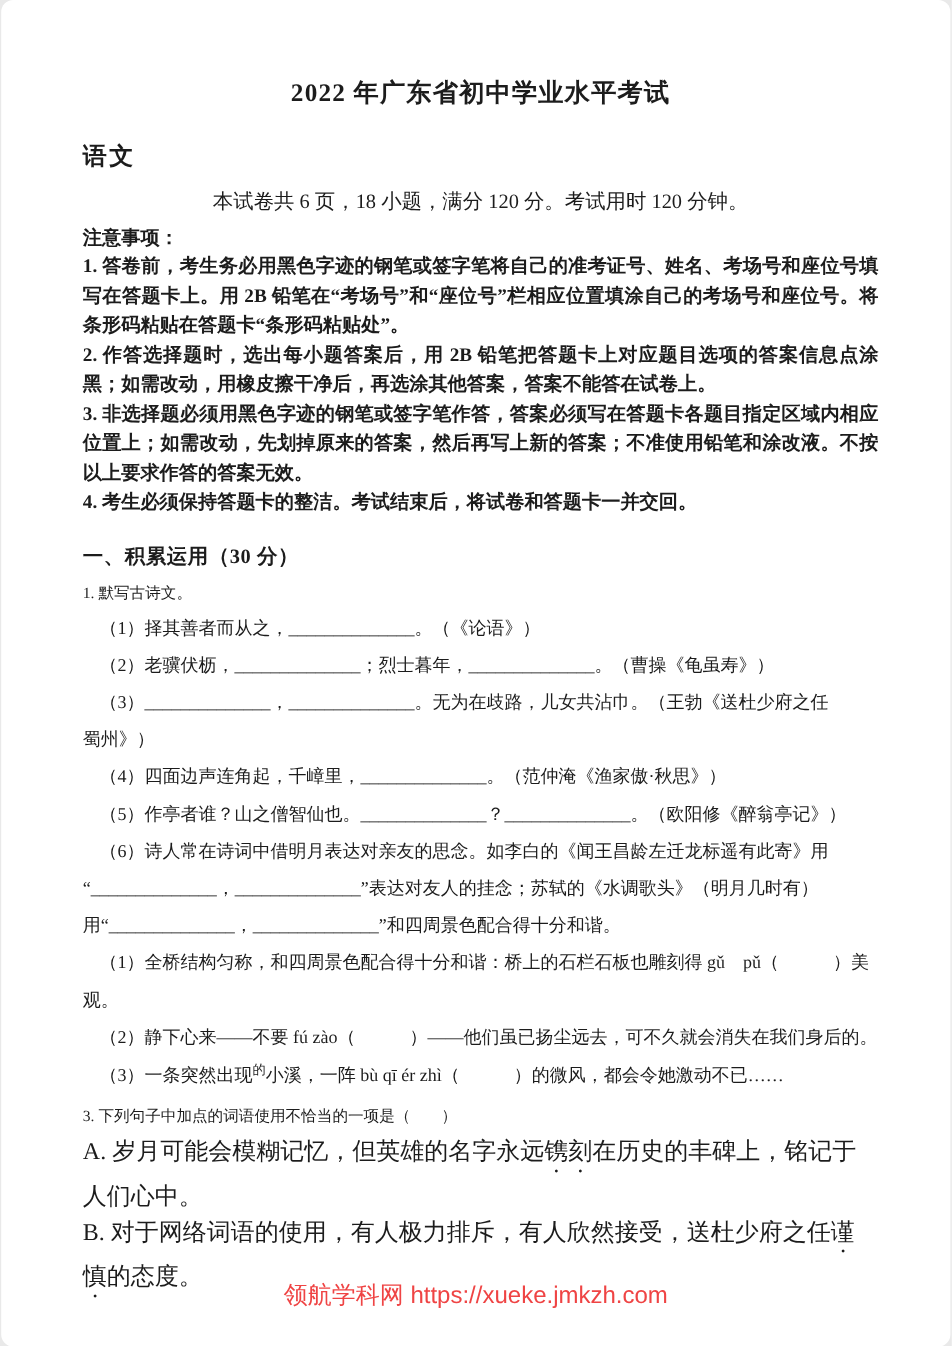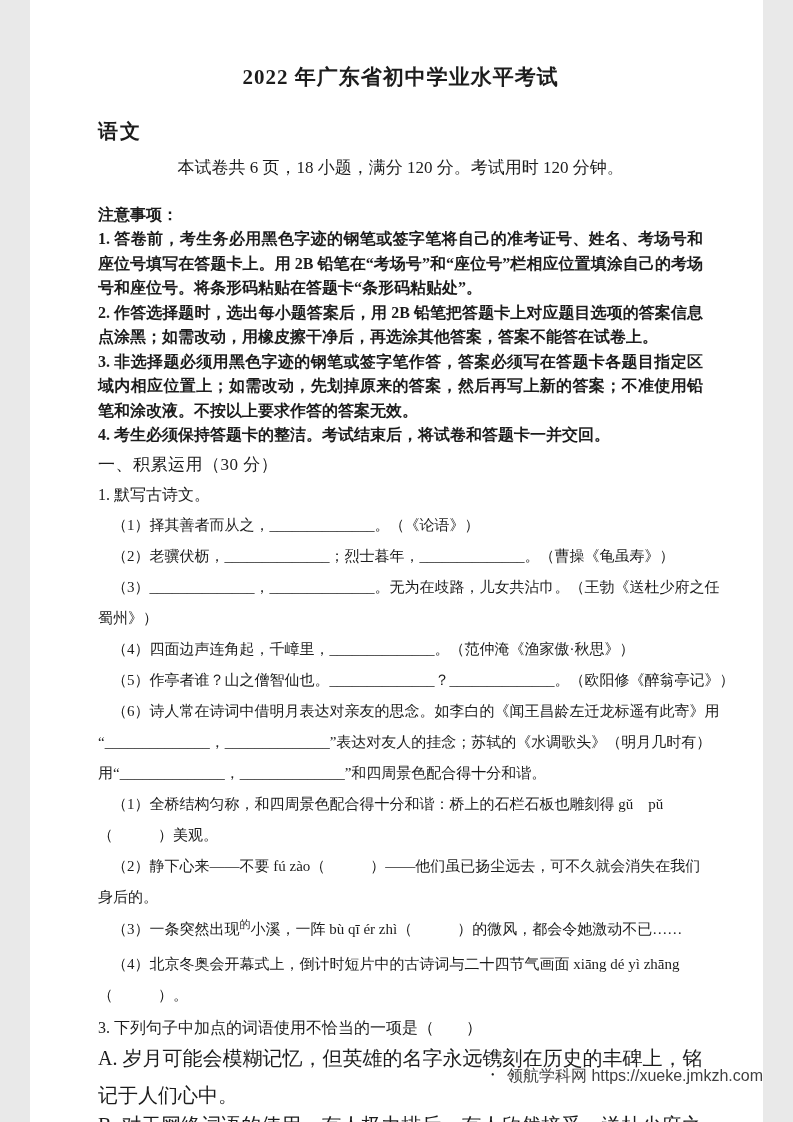--- a/index.html
+++ b/index.html
@@ -1,37 +1,38 @@
 <!DOCTYPE html>
 <html><head>
 <meta charset="utf-8">
 <style>
   * { margin:0; padding:0; box-sizing:border-box; }
   html,body { background:#e9e9e9; }
   .page {
-    width:733px; height:1122px;
+    width:791px; height:1122px;
     margin:0 auto;
     background:#ffffff;
     position:relative;
     font-family:"Liberation Serif","DejaVu Serif",serif;
     color:#1c1c1c;
     overflow:hidden;
+    border-radius:10px;
   }
   .content { padding:64px 60px 0 68px; }
 
   .title   { font-size:21px; font-weight:bold; text-align:center; line-height:26px; letter-spacing:1px; }
   .subject { font-size:20px; font-weight:bold; text-align:left; line-height:26px; margin-top:28px; letter-spacing:2px; }
   .exam-info { font-size:17px; font-weight:normal; text-align:center; line-height:22px; margin-top:13px; }
 
-  .notice-heading { font-size:16px; font-weight:bold; line-height:24px; margin-top:24px; }
+  .notice-heading { font-size:16px; font-weight:bold; line-height:24px; margin-top:8px; }
   .notice-item { font-size:16px; font-weight:bold; line-height:24.5px; text-align:justify; }
 
-  .section-heading { font-size:17px; font-weight:normal; line-height:27px; margin-top:3px; letter-spacing:0.5px; }
+  .section-heading { font-size:17px; font-weight:bold; line-height:27px; margin-top:18px; letter-spacing:0.5px; }
 
-  .q-stem  { font-size:16px; line-height:30px; margin-top:2px; }
+  .q-stem  { font-size:13px; line-height:30px; margin-top:2px; }
   .q-line  { font-size:15px; line-height:31px; white-space:nowrap; }
   .q-item  { font-size:15px; line-height:31px; text-indent:14px; }
   .q1-lines .q-line:first-child { text-indent:14px; }
   .q1-lines .q-line { text-indent:14px; }
   .q1-lines .q-line.cont { text-indent:0; }
   .q-opt   { font-size:20px; line-height:30px; }
 
   .sup {
     font-size:11px;
     vertical-align:super;
@@ -41,24 +42,24 @@
     -webkit-text-emphasis:filled dot;
     -webkit-text-emphasis-position:under left;
     text-emphasis:filled dot;
     text-emphasis-position:under left;
   }
 
   .footer {
     position:absolute;
     left:0; right:0;
     top:1066px;
-    text-align:right;
+    text-align:center;
     font-family:"Liberation Sans","DejaVu Sans",sans-serif;
-    font-size:16px;
-    color:#404040;
+    font-size:20px;
+    color:#ef4444;
   }
 </style>
 </head>
 <body>
 
 <div class="page">
   <div class="content">
 
     <div class="title">2022 年广东省初中学业水平考试</div>
     <div class="subject">语文</div>
@@ -83,21 +84,20 @@
       <div class="q-line">（6）诗人常在诗词中借明月表达对亲友的思念。如李白的《闻王昌龄左迁龙标遥有此寄》用</div>
       <div class="q-line cont">“______________，______________”表达对友人的挂念；苏轼的《水调歌头》（明月几时有）</div>
       <div class="q-line cont">用“______________，______________”和四周景色配合得十分和谐。</div>
     </div>
 
     <div class="q-item">（1）全桥结构匀称，和四周景色配合得十分和谐：桥上的石栏石板也雕刻得 gǔ　pǔ（　　　）美观。</div>
     <div class="q-item">（2）静下心来——不要 fú zào（　　　）——他们虽已扬尘远去，可不久就会消失在我们身后的。</div>
     <div class="q-item" style="margin-top:1px;">
       <span>（3）一条突然出现</span><span class="sup">的</span><span>小溪，一阵 bù qī ér zhì（　　　）的微风，都会令她激动不已……</span>
     </div>
-    <div class="q-item" style="margin-top:4px;">（4）北京冬奥会开幕式上，倒计时短片中的古诗词与二十四节气画面 xiāng dé yì zhāng（　　　）。</div>
 
     <div class="q-stem" style="margin-top:2px;">3. 下列句子中加点的词语使用不恰当的一项是（　　）</div>
     <div class="q-opt">
       <span>A. 岁月可能会模糊记忆，但英雄的名字永远</span><span class="emph">镌刻</span><span>在历史的丰碑上，铭记于人们心中。</span>
     </div>
     <div class="q-opt">
       <span>B. 对于网络词语的使用，有人极力排斥，有人欣然接受，送杜少府之任</span><span class="emph">谨慎</span><span>的态度。</span>
     </div>
 
   </div>

